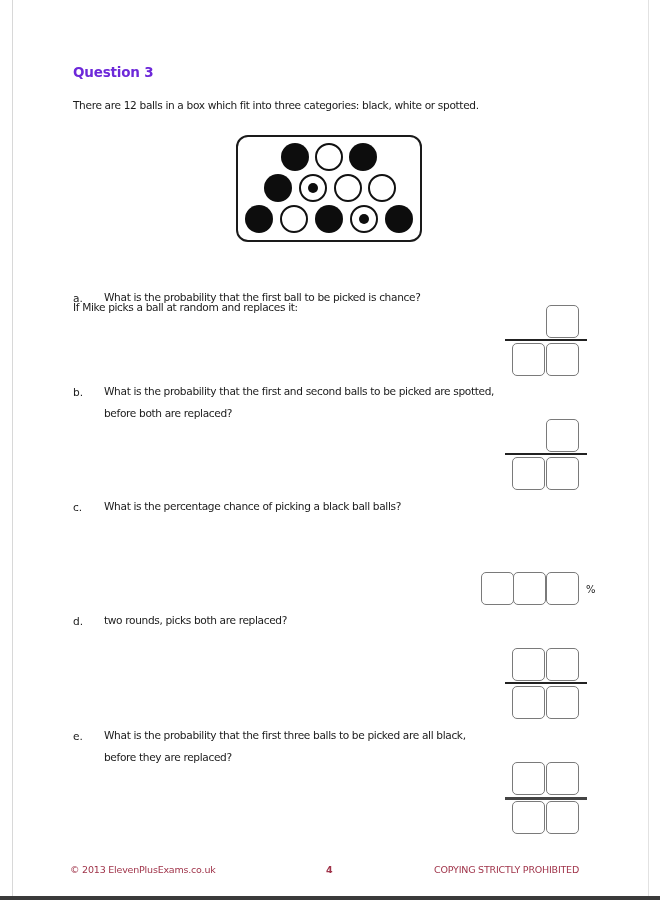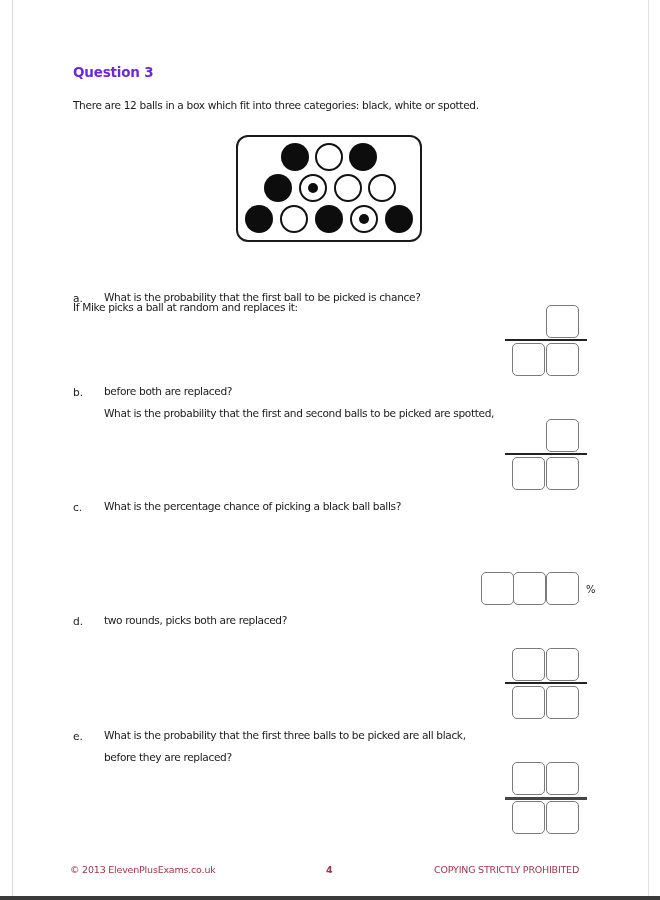--- a/index.html
+++ b/index.html
@@ -84,22 +84,22 @@
 </div>
 <div class="abs" style="left:0; top:0;">
   <div class="ansbox" style="left:546px; top:305px;"></div>
   <div class="fracline" style="left:505px; top:339px; width:82px;"></div>
   <div class="ansbox" style="left:512px; top:343px;"></div>
   <div class="ansbox" style="left:546px; top:343px;"></div>
 </div>
 
 <div class="abs qletter" style="left:73px; top:386px;">b.</div>
 <div class="abs qtext" style="left:104px; top:380px;">
+  <div>What is the probability that the first and second balls to be picked are spotted,</div>
   <div>before both are replaced?</div>
-  <div>What is the probability that the first and second balls to be picked are spotted,</div>
 </div>
 <div class="abs" style="left:0; top:0;">
   <div class="ansbox" style="left:546px; top:419px;"></div>
   <div class="fracline" style="left:505px; top:453px; width:82px;"></div>
   <div class="ansbox" style="left:512px; top:457px;"></div>
   <div class="ansbox" style="left:546px; top:457px;"></div>
 </div>
 
 <div class="abs qletter" style="left:73px; top:501px;">c.</div>
 <div class="abs qtext" style="left:104px; top:495px;">

